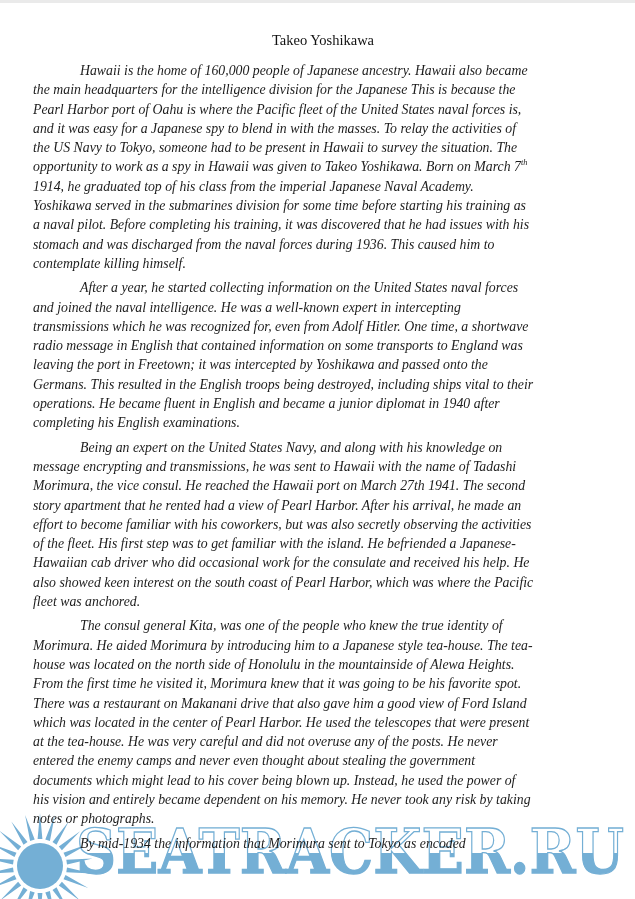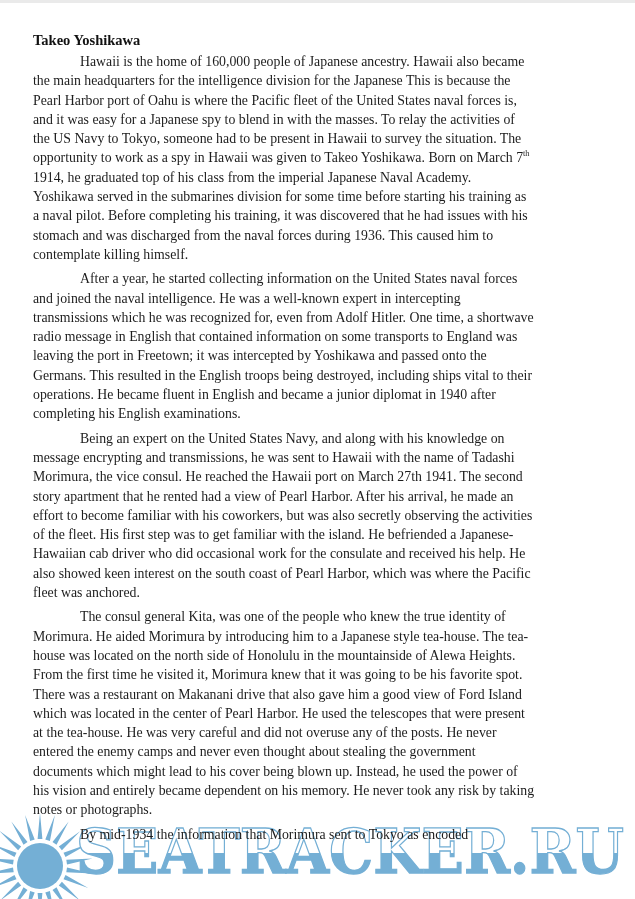--- a/index.html
+++ b/index.html
@@ -17,31 +17,33 @@
   }
   .watermark{
     position:absolute;left:0;top:0;z-index:0;
   }
   .content{
     position:relative;z-index:1;
     padding:30px 22px 0 33px;
   }
   .doc-title{
     font-size:14.5px;
-    font-weight:bold;
+    font-weight:normal;
     color:#111;
-    margin:0 0 2px 0;
+    margin:0 0 11px 0;
     line-height:20px;
+    text-align:center;
   }
   .para{
     margin:0 0 5px 0;
     font-size:13.8px;
     line-height:19.3px;
     text-indent:47px;
     text-align:left;
+    font-style:italic;
   }
   .para sup{
     font-size:0.6em;
     vertical-align:super;
     line-height:0;
   }
 </style>
 </head>
 <body>
 

